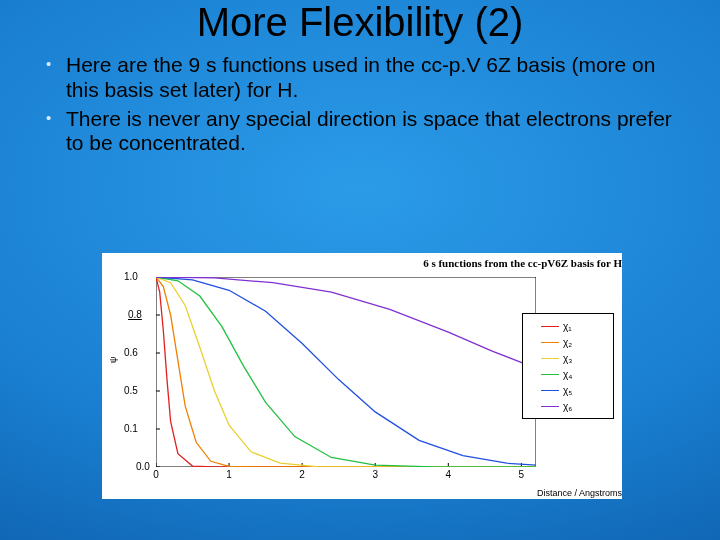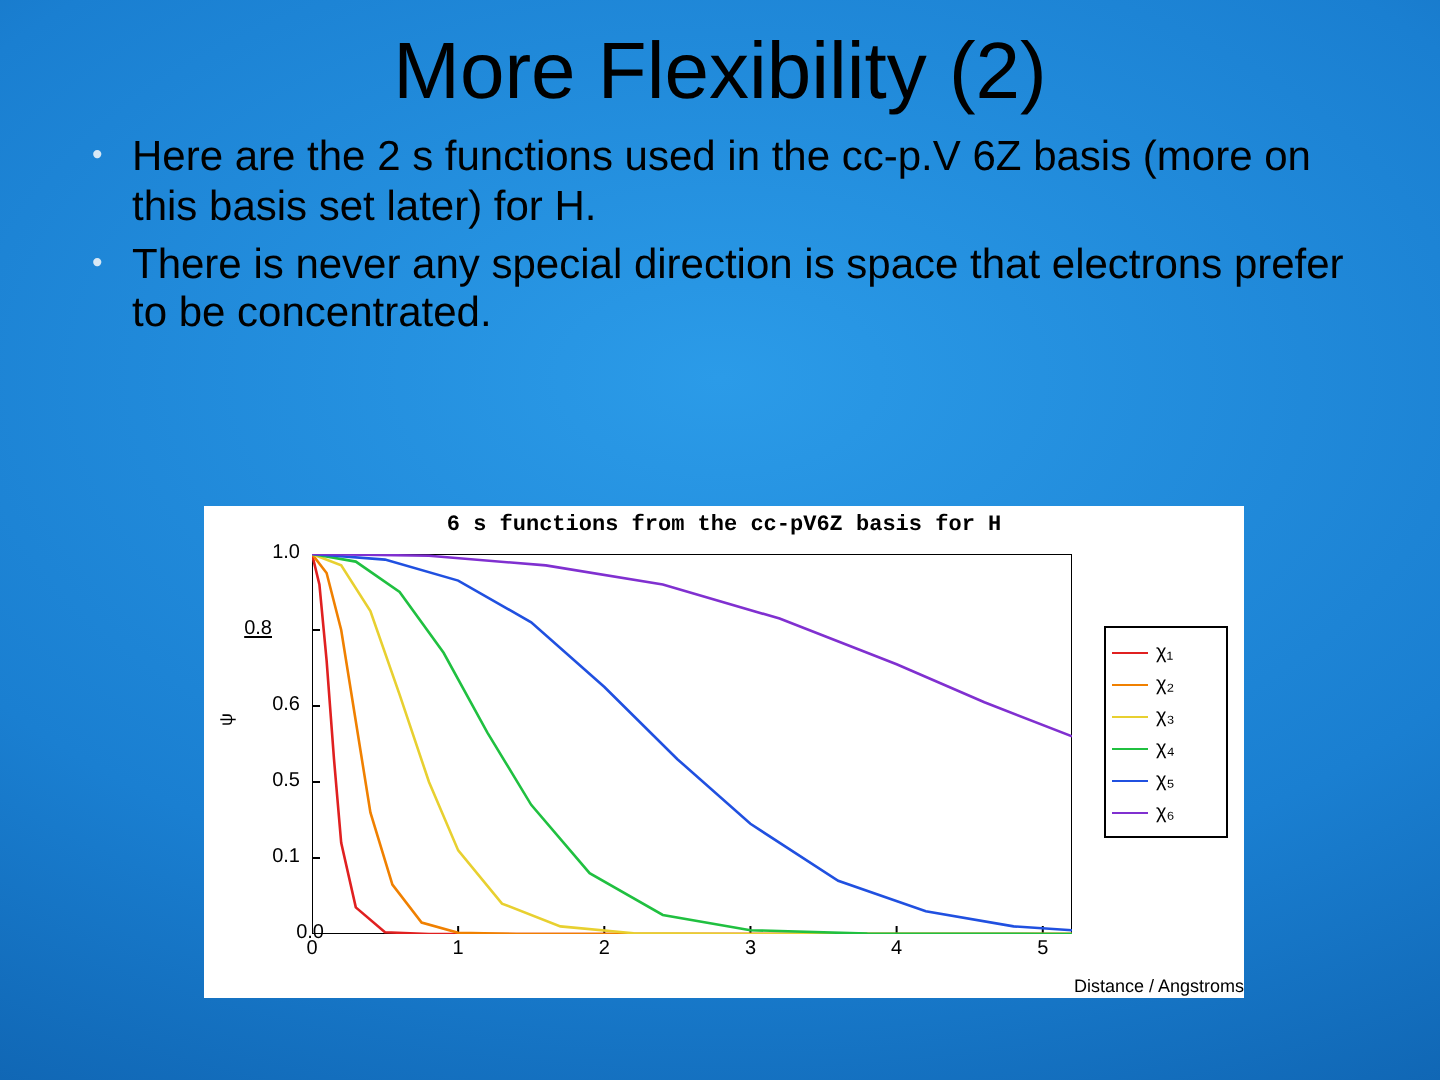--- a/index.html
+++ b/index.html
@@ -1,41 +1,41 @@
 <!DOCTYPE html>
 <html><head>
 <meta charset="utf-8">
 <style>
   html,body{margin:0;padding:0;width:720px;height:540px;overflow:hidden;font-family:Arial,Helvetica,sans-serif}
   .slide{width:720px;height:540px;background:radial-gradient(ellipse 140% 110% at 50% 35%,#2b9be8 0%,#1a7fd1 45%,#0c5ca8 80%,#07437f 100%);position:relative;color:#000}
-  .title{text-align:center;font-size:40px;padding-top:14px;font-weight:400;color:#000}
+  .title{text-align:center;font-size:40px;padding-top:0;font-weight:400;color:#000}
   .body{padding:8px 30px 0 66px;font-size:21px;line-height:1.18}
   .body ul{list-style:none;margin:0;padding:0}
   .body li{position:relative;margin-bottom:4px;padding-left:0}
   .body li::before{content:"•";position:absolute;left:-20px;top:2px;color:#d8e8f5;font-size:15px}
   .chart-wrap{position:absolute;left:102px;top:253px;width:520px;height:246px;background:#fff}
-  .chart-title{text-align:center;font-size:11px;font-weight:700;font-family:Liberation Mono, monospace;padding-top:4px}
+  .chart-title{text-align:right;font-size:11px;font-weight:700;font-family:Liberation Serif, serif;padding-top:4px}
   .plot{position:absolute;left:54px;top:24px;width:380px;height:190px}
   .plot svg{position:absolute;left:0;top:0}
-  .ylab{position:absolute;font-size:10px;color:#000;text-align:right;width:26px}
+  .ylab{position:absolute;font-size:10px;color:#000;text-align:left;width:26px}
   .xlab{position:absolute;font-size:10px;color:#000;text-align:center;width:20px}
   .xaxis-title{position:absolute;left:0;right:0;bottom:1px;text-align:right;font-size:9px}
   .yaxis-title{position:absolute;left:6px;top:110px;font-size:9px;transform:rotate(-90deg);transform-origin:left top}
-  .legend{position:absolute;right:8px;top:60px;width:54px;border:1px solid #000;background:#fff;font-size:10px;padding:4px 3px}
+  .legend{position:absolute;right:8px;top:60px;width:54px;border:1px solid #000;background:#fff;font-size:10px;padding:4px 18px}
   .legend-row{display:flex;align-items:center;height:16px}
   .legend-line{width:18px;height:0;border-top:1.5px solid;margin-right:4px}
 </style>
 </head>
 <body>
 
 <div class="slide">
   <div class="title">More Flexibility (2)</div>
   <div class="body">
     <ul>
-      <li>Here are the 2 s functions used in the
+      <li>Here are the 9 s functions used in the
 cc-p.V 6Z basis (more on this basis set later) for H.</li>
       <li>There is never any special direction is space that electrons prefer to be concentrated.</li>
     </ul>
   </div>
 
   <div class="chart-wrap">
     <div class="chart-title">6 s functions from the cc-pV6Z basis for H</div>
     <div class="yaxis-title">ψ</div>
     <div class="xaxis-title">Distance / Angstroms</div>
     <div class="plot">
@@ -59,21 +59,21 @@
           <path d="M0.0 0.0 L21.9 3.8 L43.8 19.0 L65.8 49.4 L87.7 89.3 L109.6 125.4 L138.8 159.6 L175.4 180.5 L219.2 188.1 L277.7 189.8 L380.0 190.0 " fill="none" stroke="#20c040" stroke-width="1.3"></path>
           <path d="M0.0 0.0 L36.5 2.8 L73.1 13.3 L109.6 34.2 L146.2 66.5 L182.7 102.6 L219.2 134.9 L263.1 163.4 L306.9 178.6 L350.8 186.2 L380.0 188.1 " fill="none" stroke="#2050e0" stroke-width="1.3"></path>
           <path d="M0.0 0.0 L58.5 0.9 L116.9 5.7 L175.4 15.2 L233.8 32.3 L292.3 55.1 L336.2 74.1 L380.0 91.2 " fill="none" stroke="#8030d0" stroke-width="1.3"></path>
         </svg>
     </div>
     <div id="ylabs">
         <div class="ylab" style="left: 34px; top: 208px;">0.0</div>
         <div class="ylab" style="left: 22px; top: 170px;">0.1</div>
         <div class="ylab" style="left: 22px; top: 132px;">0.5</div>
         <div class="ylab" style="left: 22px; top: 94px;">0.6</div>
-        <div class="ylab" style="left: 8px; top: 56px; text-decoration: underline;">0.8</div>
+        <div class="ylab" style="left: 26px; top: 56px; text-decoration: underline;">0.8</div>
         <div class="ylab" style="left: 22px; top: 18px;">1.0</div>
       </div>
     <div id="xlabs">
         <div class="xlab" style="left: 44px; top: 216px;">0</div>
         <div class="xlab" style="left: 117.077px; top: 216px;">1</div>
         <div class="xlab" style="left: 190.154px; top: 216px;">2</div>
         <div class="xlab" style="left: 263.231px; top: 216px;">3</div>
         <div class="xlab" style="left: 336.308px; top: 216px;">4</div>
         <div class="xlab" style="left: 409.385px; top: 216px;">5</div>
       </div>

